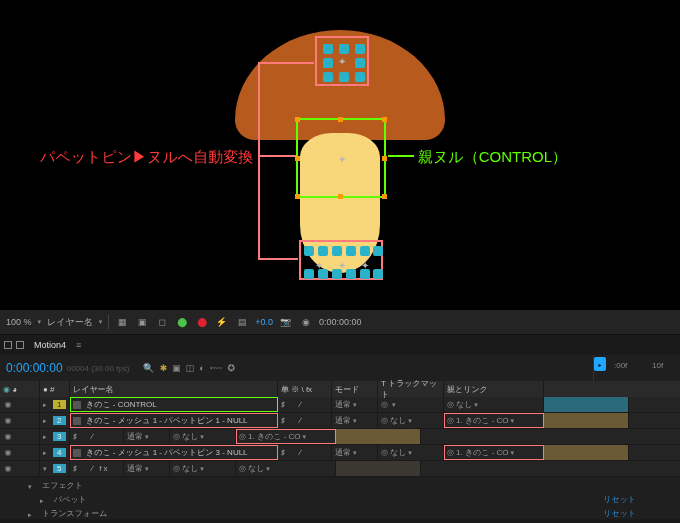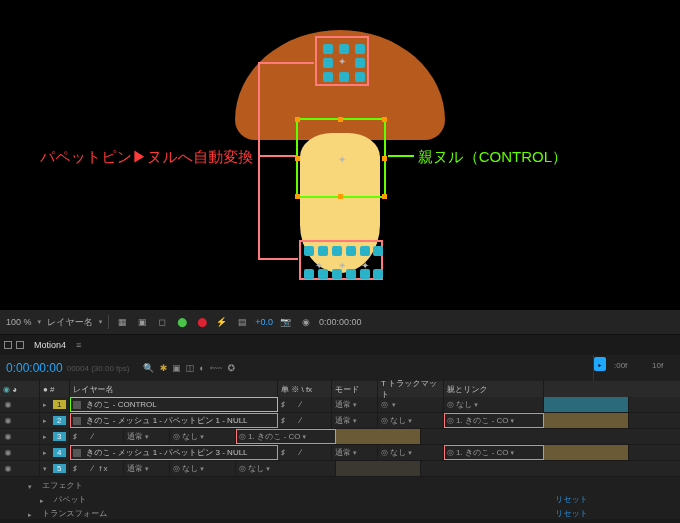--- a/index.html
+++ b/index.html
@@ -55,21 +55,21 @@
   .parent{flex:0 0 100px}
   .parent.red{outline:1px solid #ff7a7a;outline-offset:-1px}
   .spiral{color:#888}
   .dd{color:#999}
   .tl{width:85px;height:100%;padding:0}
   .bar{width:100%;height:100%;background:#6a5a36}
   .bar.blue{background:#2a6a7a}
   .bar.dim{background:#3a3830}
   .sub-rows{padding-left:28px;font-size:8px}
   .sub{height:14px;display:flex;align-items:flex-end;gap:6px;color:#999}
-  .sub .reset{color:#2a8fd4;margin-left:auto;margin-right:92px}
+  .sub .reset{color:#2a8fd4;margin-left:auto;margin-right:44px}
   .scrub{height:14px;background:#1a1a1a;display:flex;align-items:center;padding-left:6px;gap:8px;color:#888;font-size:8px}
 </style>
 </head>
 <body>
 
 <div class="viewer">
   <div class="mush-cap"></div>
   <div class="mush-stem"></div>
 
   <div class="sel pink" style="left:315px;top:36px;width:54px;height:50px">

